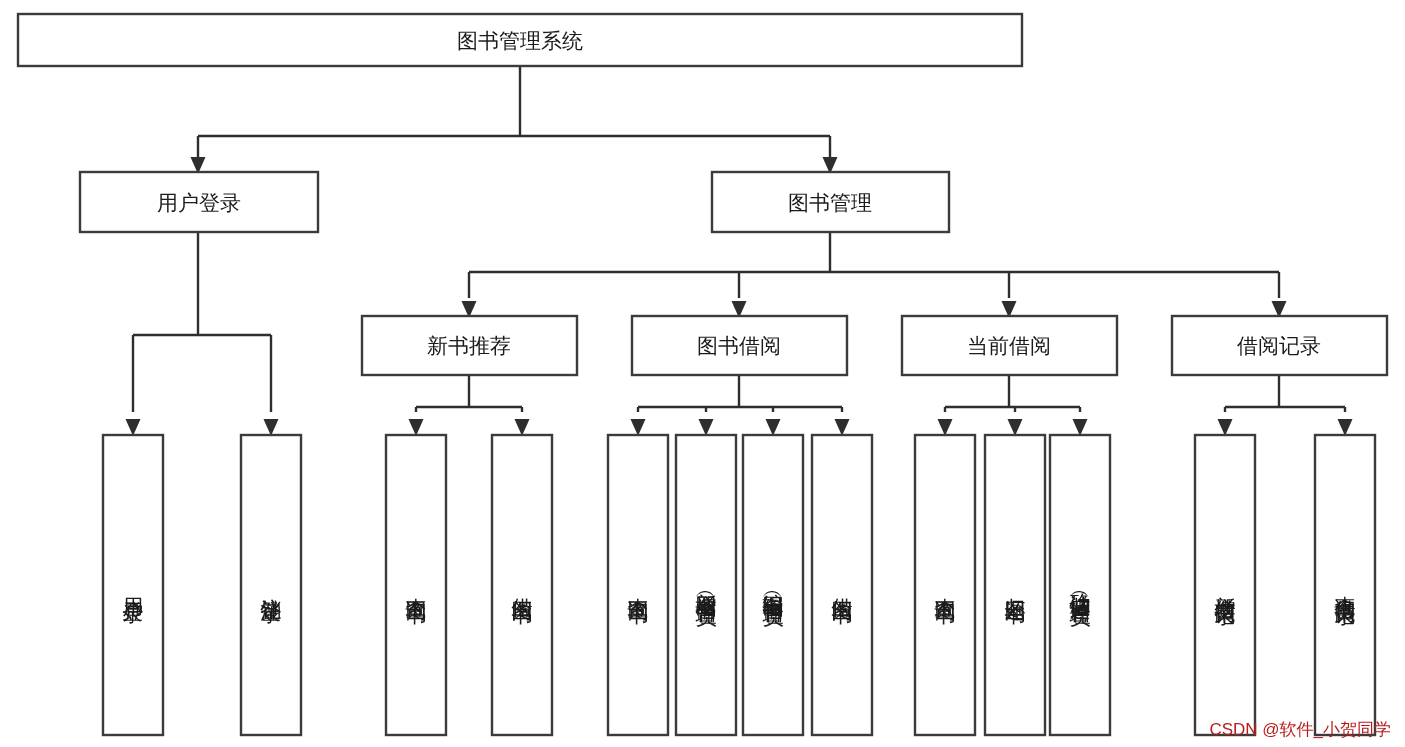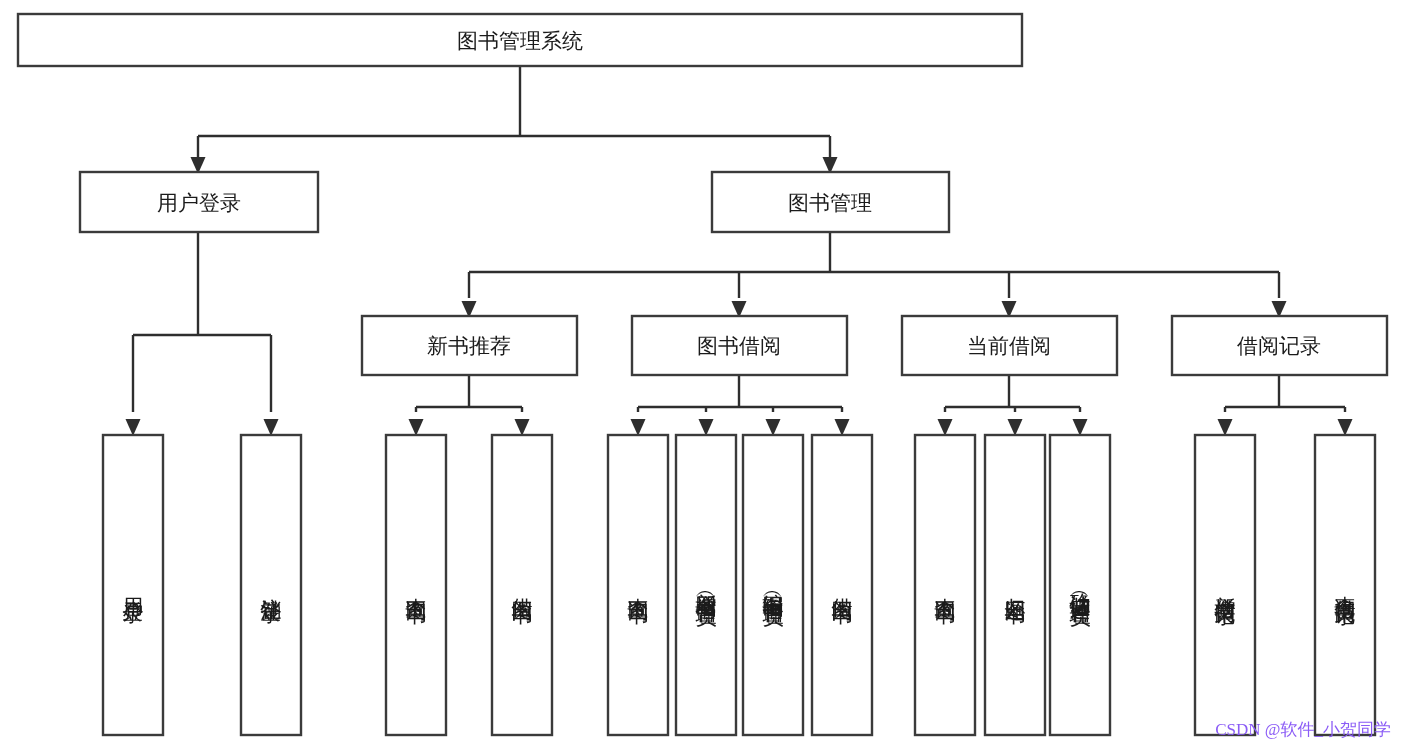--- a/index.html
+++ b/index.html
@@ -46,23 +46,23 @@
     fill: none;
   }
   .arrow-head {
     fill: #2e2e2e;
     stroke: none;
   }
   .watermark {
     position: absolute;
     right: 14px;
     bottom: 6px;
-    font-family: Liberation Serif, serif;
+    font-family: Liberation Sans, sans-serif;
     font-size: 17px;
-    color: #8b5cf6;
+    color: #b91c1c;
     white-space: nowrap;
     user-select: none;
   }
 </style>
 </head>
 <body>
 
 <svg id="diagram" viewBox="0 0 1405 747" xmlns="http://www.w3.org/2000/svg">
 
   <defs>

